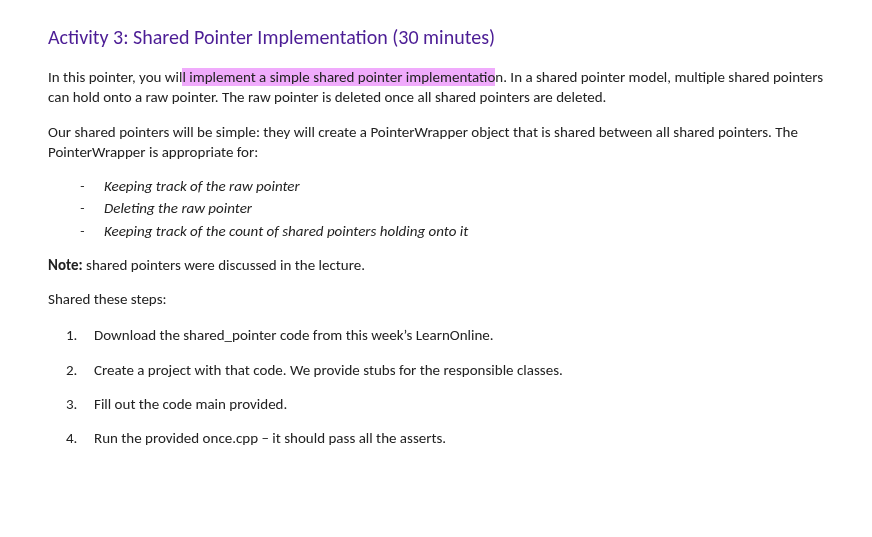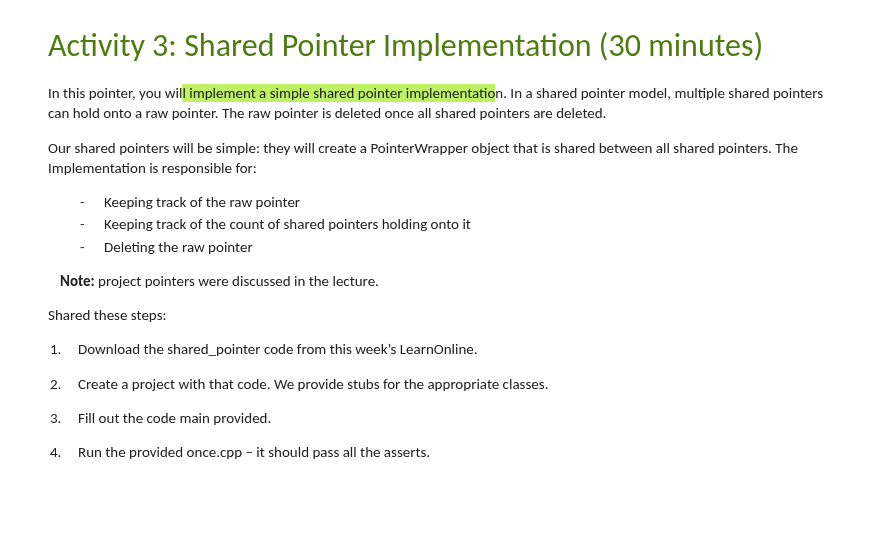--- a/index.html
+++ b/index.html
@@ -10,98 +10,98 @@
     background: #ffffff;
     font-family: Calibri, "Segoe UI", Arial, sans-serif;
     color: #222222;
     font-size: 15px;
     line-height: 1.35;
   }
   .page {
     padding: 24px 48px 20px 48px;
   }
   h2.activity-title {
-    color: #4d7c0f;
-    font-size: 32px;
+    color: #4c1d95;
+    font-size: 20px;
     font-weight: 400;
     margin: 0 0 16px 0;
     font-family: "Calibri Light", Calibri, "Segoe UI", Arial, sans-serif;
   }
   p {
     margin: 0 0 14px 0;
   }
   .highlight {
-    background: #bef264;
+    background: #f0abfc;
   }
   ul.dashlist {
     list-style: none;
     padding: 0;
     margin: 0 0 14px 0;
+    font-style: italic;
   }
   ul.dashlist li {
     padding-left: 56px;
     position: relative;
     margin: 0 0 2px 0;
   }
   ul.dashlist li::before {
     content: "-";
     position: absolute;
     left: 32px;
     top: 0;
     color: #333;
   }
   ol.steps {
     list-style: none;
     padding: 0;
-    margin: 0;
+    margin: 16px;
     counter-reset: step;
   }
   ol.steps li {
     counter-increment: step;
     padding-left: 30px;
     position: relative;
     margin: 0 0 14px 0;
   }
   ol.steps li::before {
     content: counter(step) ".";
     position: absolute;
     left: 2px;
     top: 0;
   }
   .bold {
     font-weight: 700;
-    margin-left: 12px;
   }
 </style>
 </head>
 <body>
 
 <div class="page">
 
   <h2 class="activity-title">Activity 3: Shared Pointer Implementation (30 minutes)</h2>
 
   <p>
     <span>In this pointer, you wil</span><span class="highlight">l implement a simple shared pointer implementatio</span><span>n. In a shared pointer model, multiple shared pointers can hold onto a raw pointer. The raw pointer is deleted once all shared pointers are deleted.</span>
   </p>
 
-  <p>Our shared pointers will be simple: they will create a PointerWrapper object that is shared between all shared pointers. The Implementation is responsible for:</p>
+  <p>Our shared pointers will be simple: they will create a PointerWrapper object that is shared between all shared pointers. The PointerWrapper is appropriate for:</p>
 
   <ul class="dashlist">
     <li>Keeping track of the raw pointer</li>
+    <li>Deleting the raw pointer</li>
     <li>Keeping track of the count of shared pointers holding onto it</li>
-    <li>Deleting the raw pointer</li>
   </ul>
 
 
   <p>
-    <span class="bold">Note:</span><span> project pointers were discussed in the lecture.</span>
+    <span class="bold">Note:</span><span> shared pointers were discussed in the lecture.</span>
   </p>
 
   <p>Shared these steps:</p>
 
   <ol class="steps">
     <li>Download the shared_pointer code from this week’s LearnOnline.</li>
-    <li>Create a project with that code. We provide stubs for the appropriate classes.</li>
+    <li>Create a project with that code. We provide stubs for the responsible classes.</li>
     <li>Fill out the code main provided.</li>
     <li>Run the provided once.cpp – it should pass all the asserts.</li>
   </ol>
 
 </div>
 
 </body></html>

